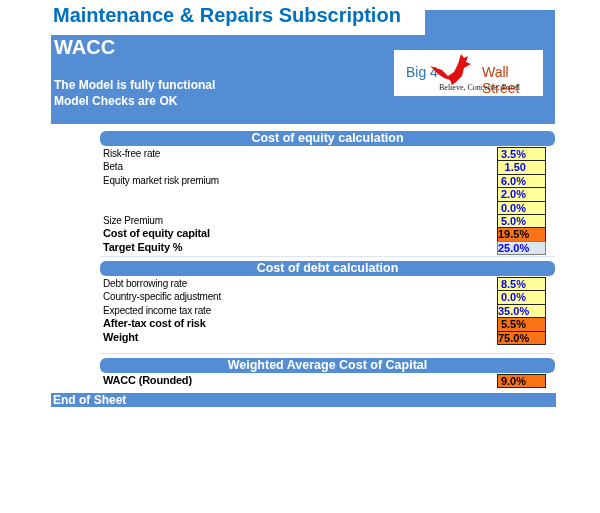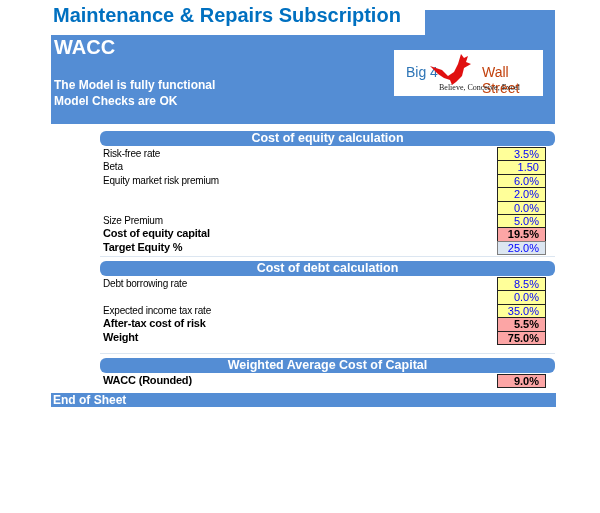--- a/index.html
+++ b/index.html
@@ -19,23 +19,23 @@
   #logo svg { position:absolute; left:34px; top:2px; }
 
   .sechdr { left:100px; width:455px; height:15px; color:#fff; font-weight:bold; font-size:12.5px;
             text-align:center; line-height:15px;border-radius:6px; }
   .row { left:100px; width:455px; height:13.4px; }
   .row .lbl { position:absolute; left:3px; top:0; font-size:10px; color:#000; white-space:nowrap; line-height:13.4px; letter-spacing:-0.2px;}
   .row .unit { position:absolute; left:420px; width:70px; margin-left:-35px; text-align:center; top:0; font-size:10.5px; line-height:13.4px; color:#000;}
   .row.bold .lbl, .row.bold .unit { font-weight:bold; font-size:11px; }
   .row .val { position:absolute; left:397px; width:47px; height:12.4px; top:0; border:1px solid #222;
               text-align:right; padding-right:0px; font-size:11px; line-height:12.4px; box-sizing:content-box;}
-  .row .val span { display:block; padding-right:6px; }
+  .row .val span { display:block; padding-right:19px;font-weight:bold; }
   .inp { background:#ffff99; color:#0000ff; }
-  .calc { background:#fca5a5; color:#000; font-weight:bold; }
+  .calc { background:#f97316; color:#000; font-weight:bold; }
   .tgt { background:#dce6f1; color:#0000ff; border-color:#7f7f7f !important; }
   .sep { left:100px; width:455px; height:1px; background:#dce6f1; }
 
   #eos { left:51px; top:393px; width:505px; height:14px; color:#fff; font-weight:bold; font-size:12px; line-height:14px; padding-left:2px; box-sizing:border-box;}
 </style>
 </head>
 <body>
 
 <div class="abs" id="title">Maintenance &amp; Repairs Subscription</div>
 <div class="abs blue" id="hdr-right"></div>
@@ -115,20 +115,21 @@
 <div class="abs blue sechdr" style="top:261px">Cost of debt calculation</div>
 <div id="debt-rows">
     <div class="abs row" style="top: 277px;">
       <span class="lbl">Debt borrowing rate</span>
       <span class="unit">%</span>
       <div class="val inp">
         <span>8.5%</span>
       </div>
     </div>
     <div class="abs row" style="top: 290.4px;">
+      <span class="lbl">Country-specific adjustment</span>
       <span class="unit">%</span>
       <div class="val inp">
         <span>0.0%</span>
       </div>
     </div>
     <div class="abs row" style="top: 303.8px;">
       <span class="lbl">Expected income tax rate</span>
       <span class="unit">%</span>
       <div class="val inp">
         <span>35.0%</span>

